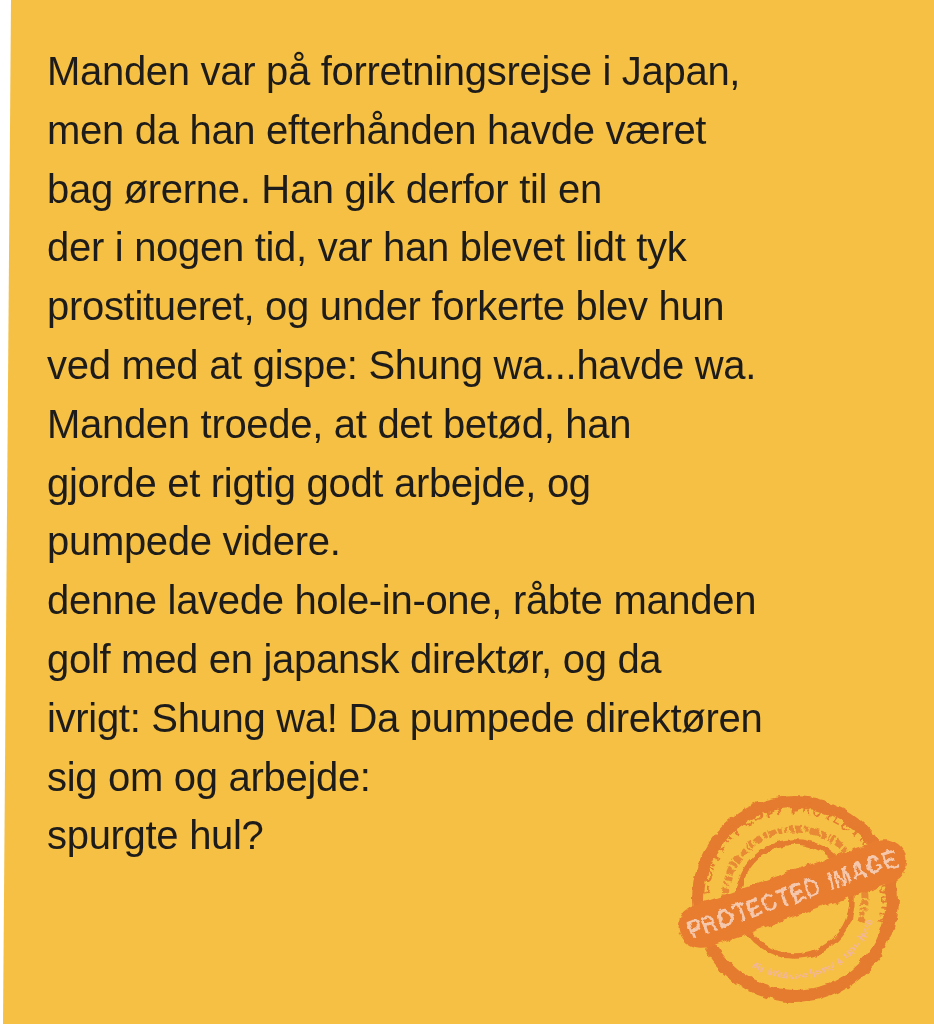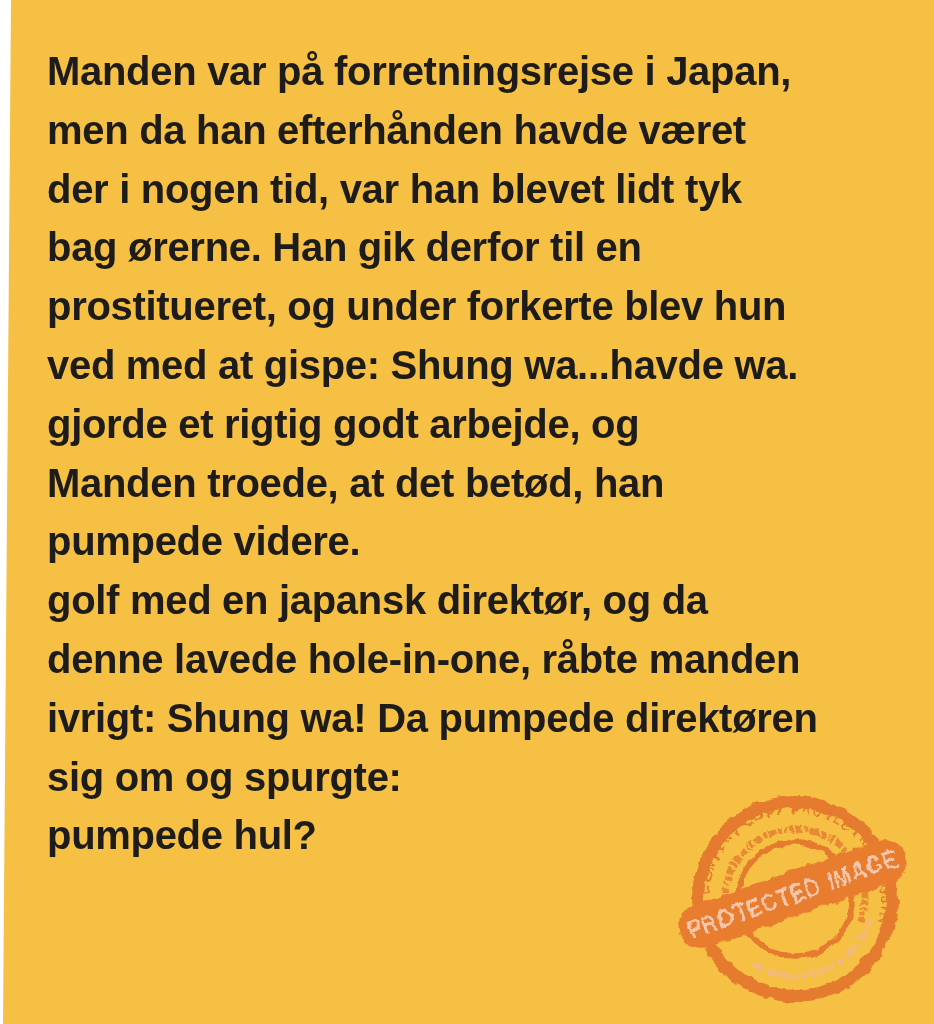--- a/index.html
+++ b/index.html
@@ -25,21 +25,20 @@
     top: 42px;
     width: 860px;
     color: #1e1c1a;
     font-size: 40px;
     line-height: 58.8px;
     font-weight: 400;
     letter-spacing: -0.3px;
   }
   .joke-text .line {
     white-space: nowrap;
-    font-weight: bold;
   }
   .stamp {
     position: absolute;
     left: 668px;
     top: 766px;
     width: 270px;
     height: 262px;
     opacity: 0.92;
   }
   .stamp text {
@@ -62,32 +61,32 @@
     fill: #f5c9b6;
   }
 </style>
 </head>
 <body>
 
 <div class="card">
   <div class="joke-text">
     <div class="line">Manden var på forretningsrejse i Japan,</div>
     <div class="line">men da han efterhånden havde været</div>
+    <div class="line">bag ørerne. Han gik derfor til en</div>
     <div class="line">der i nogen tid, var han blevet lidt tyk</div>
-    <div class="line">bag ørerne. Han gik derfor til en</div>
     <div class="line">prostitueret, og under forkerte blev hun</div>
     <div class="line">ved med at gispe: Shung wa...havde wa.</div>
+    <div class="line">Manden troede, at det betød, han</div>
     <div class="line">gjorde et rigtig godt arbejde, og</div>
-    <div class="line">Manden troede, at det betød, han</div>
     <div class="line">pumpede videre.</div>
+    <div class="line">denne lavede hole-in-one, råbte manden</div>
     <div class="line">golf med en japansk direktør, og da</div>
-    <div class="line">denne lavede hole-in-one, råbte manden</div>
     <div class="line">ivrigt: Shung wa! Da pumpede direktøren</div>
-    <div class="line">sig om og spurgte:</div>
-    <div class="line">pumpede hul?</div>
+    <div class="line">sig om og arbejde:</div>
+    <div class="line">spurgte hul?</div>
   </div>
 </div>
 
 <svg class="stamp" viewBox="0 0 270 262" xmlns="http://www.w3.org/2000/svg">
   <defs>
     <filter id="grunge" x="-15%" y="-15%" width="130%" height="130%">
       <feTurbulence type="fractalNoise" baseFrequency="0.09" numOctaves="3" seed="7" result="n"></feTurbulence>
       <feDisplacementMap in="SourceGraphic" in2="n" scale="7" xChannelSelector="R" yChannelSelector="G"></feDisplacementMap>
     </filter>
     <path id="arcTopPath" d="M 49.1 169.3 A 86 86 0 1 1 204.9 169.3" fill="none"></path>

